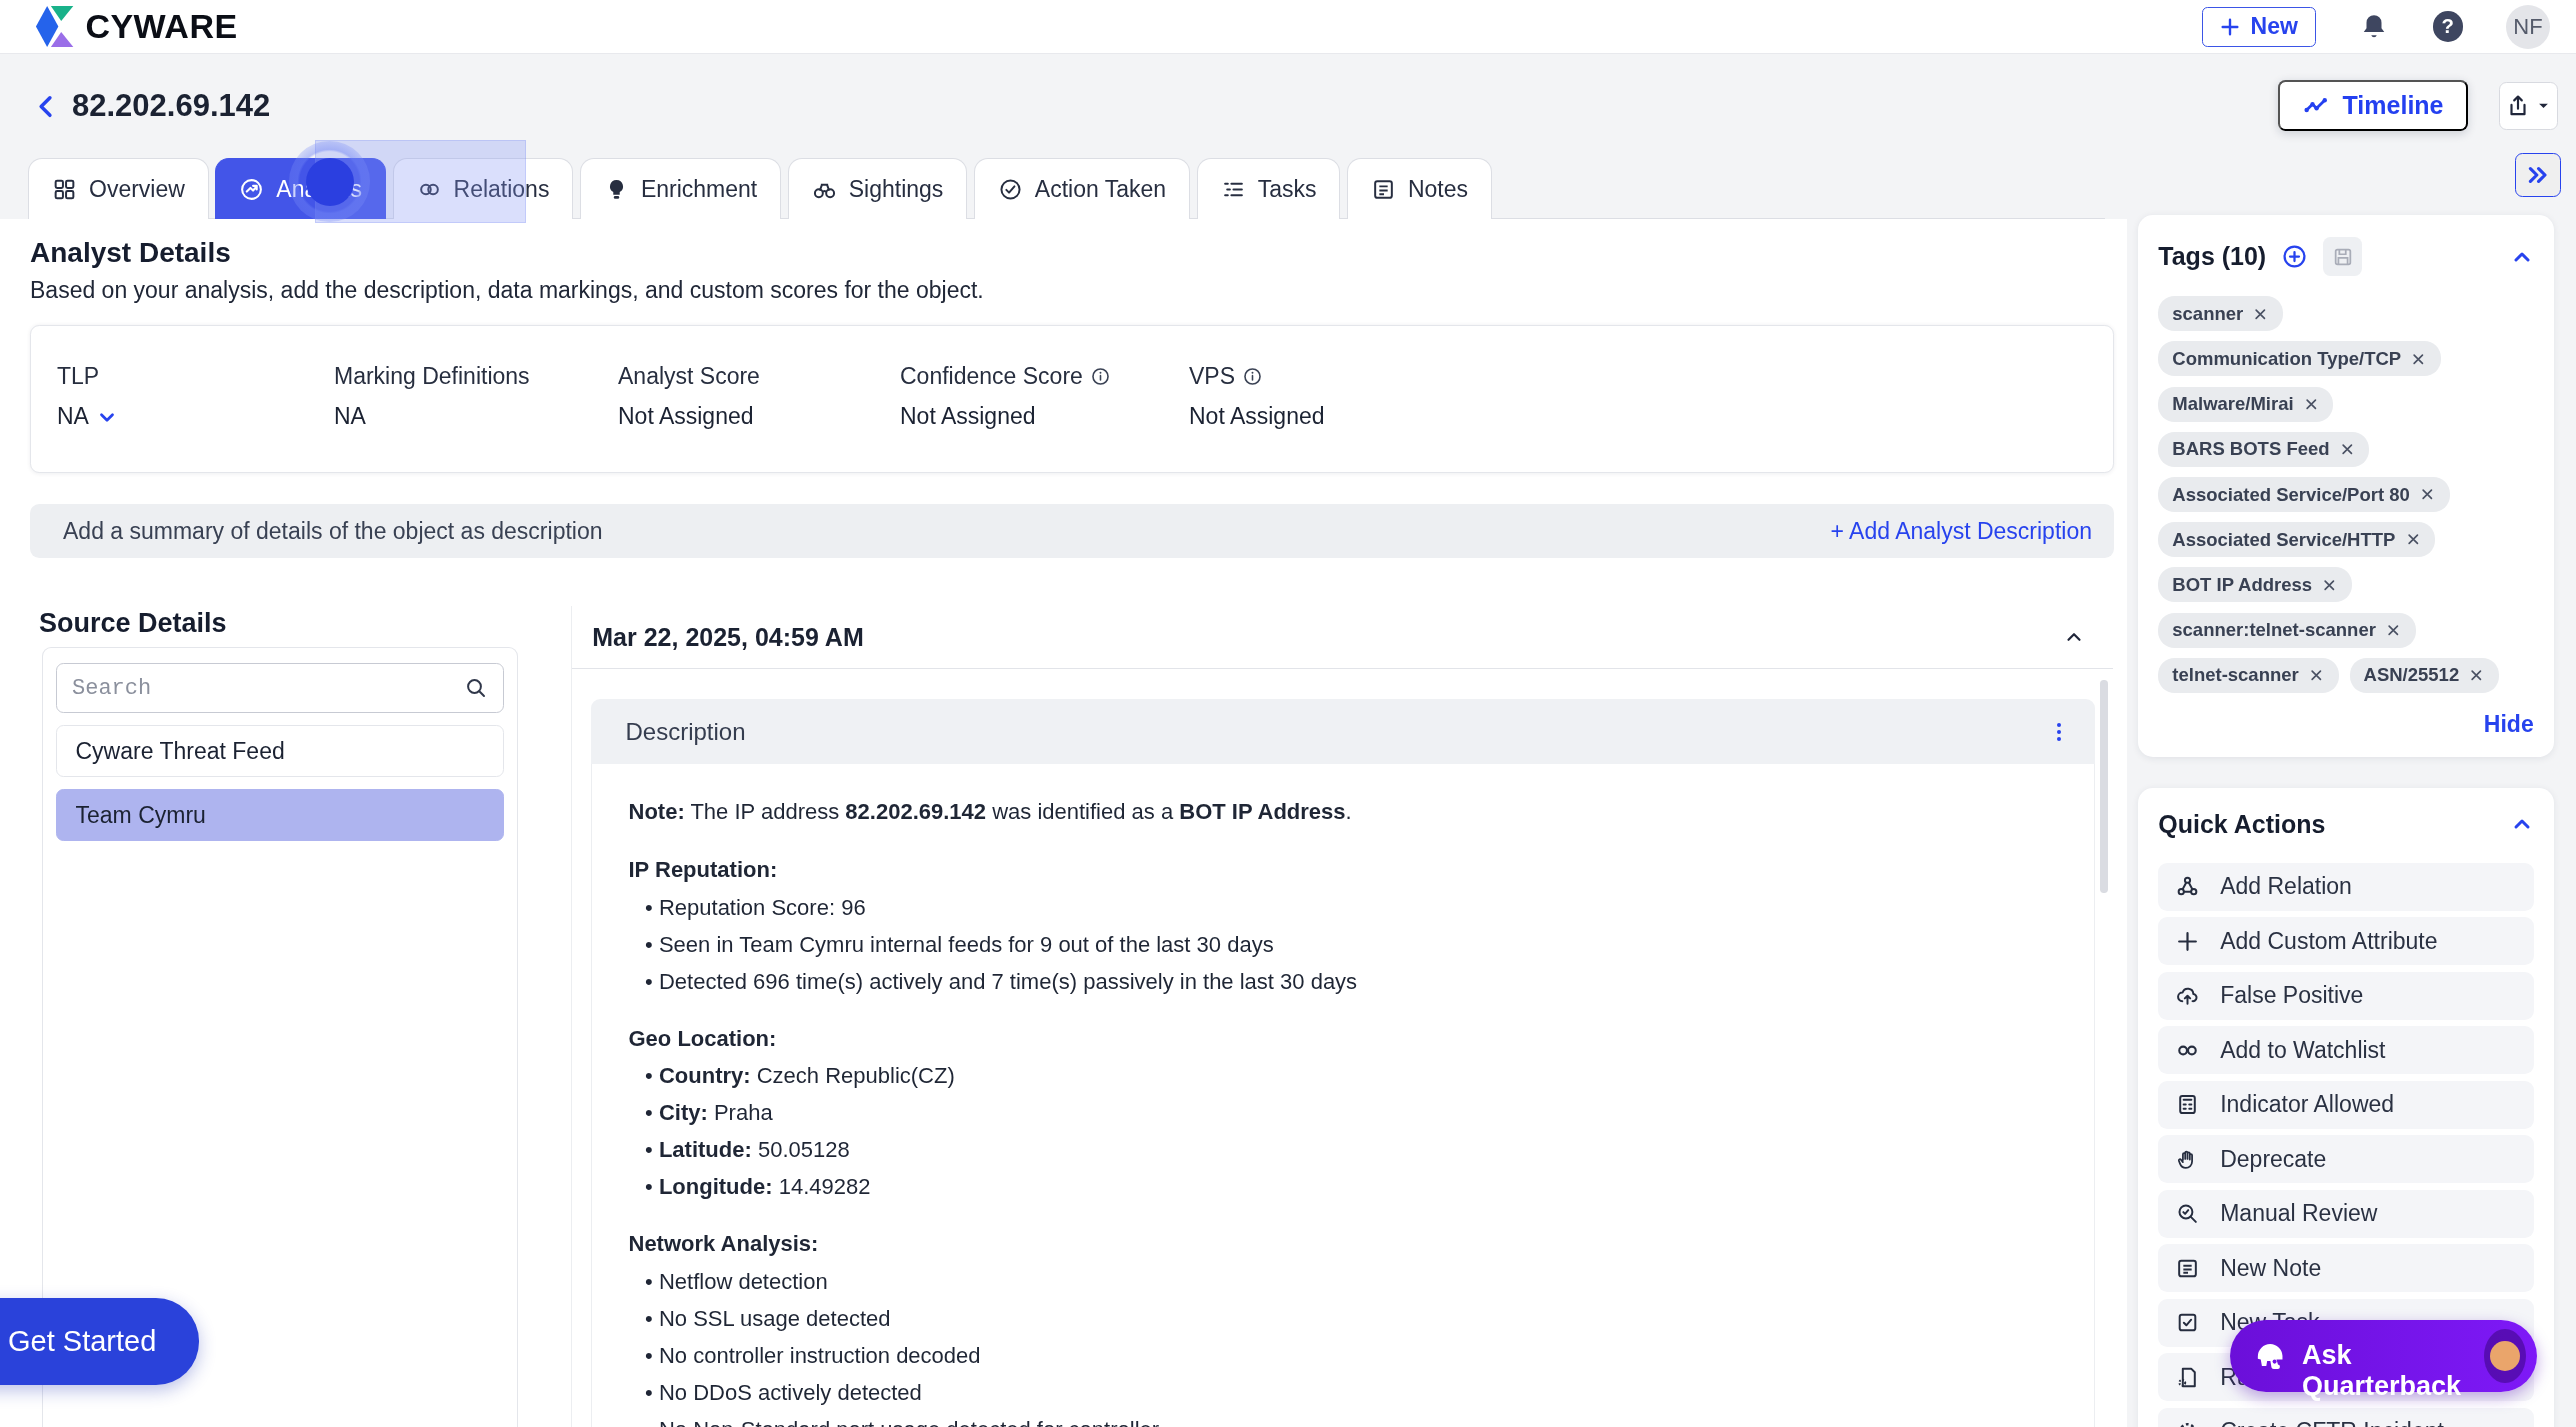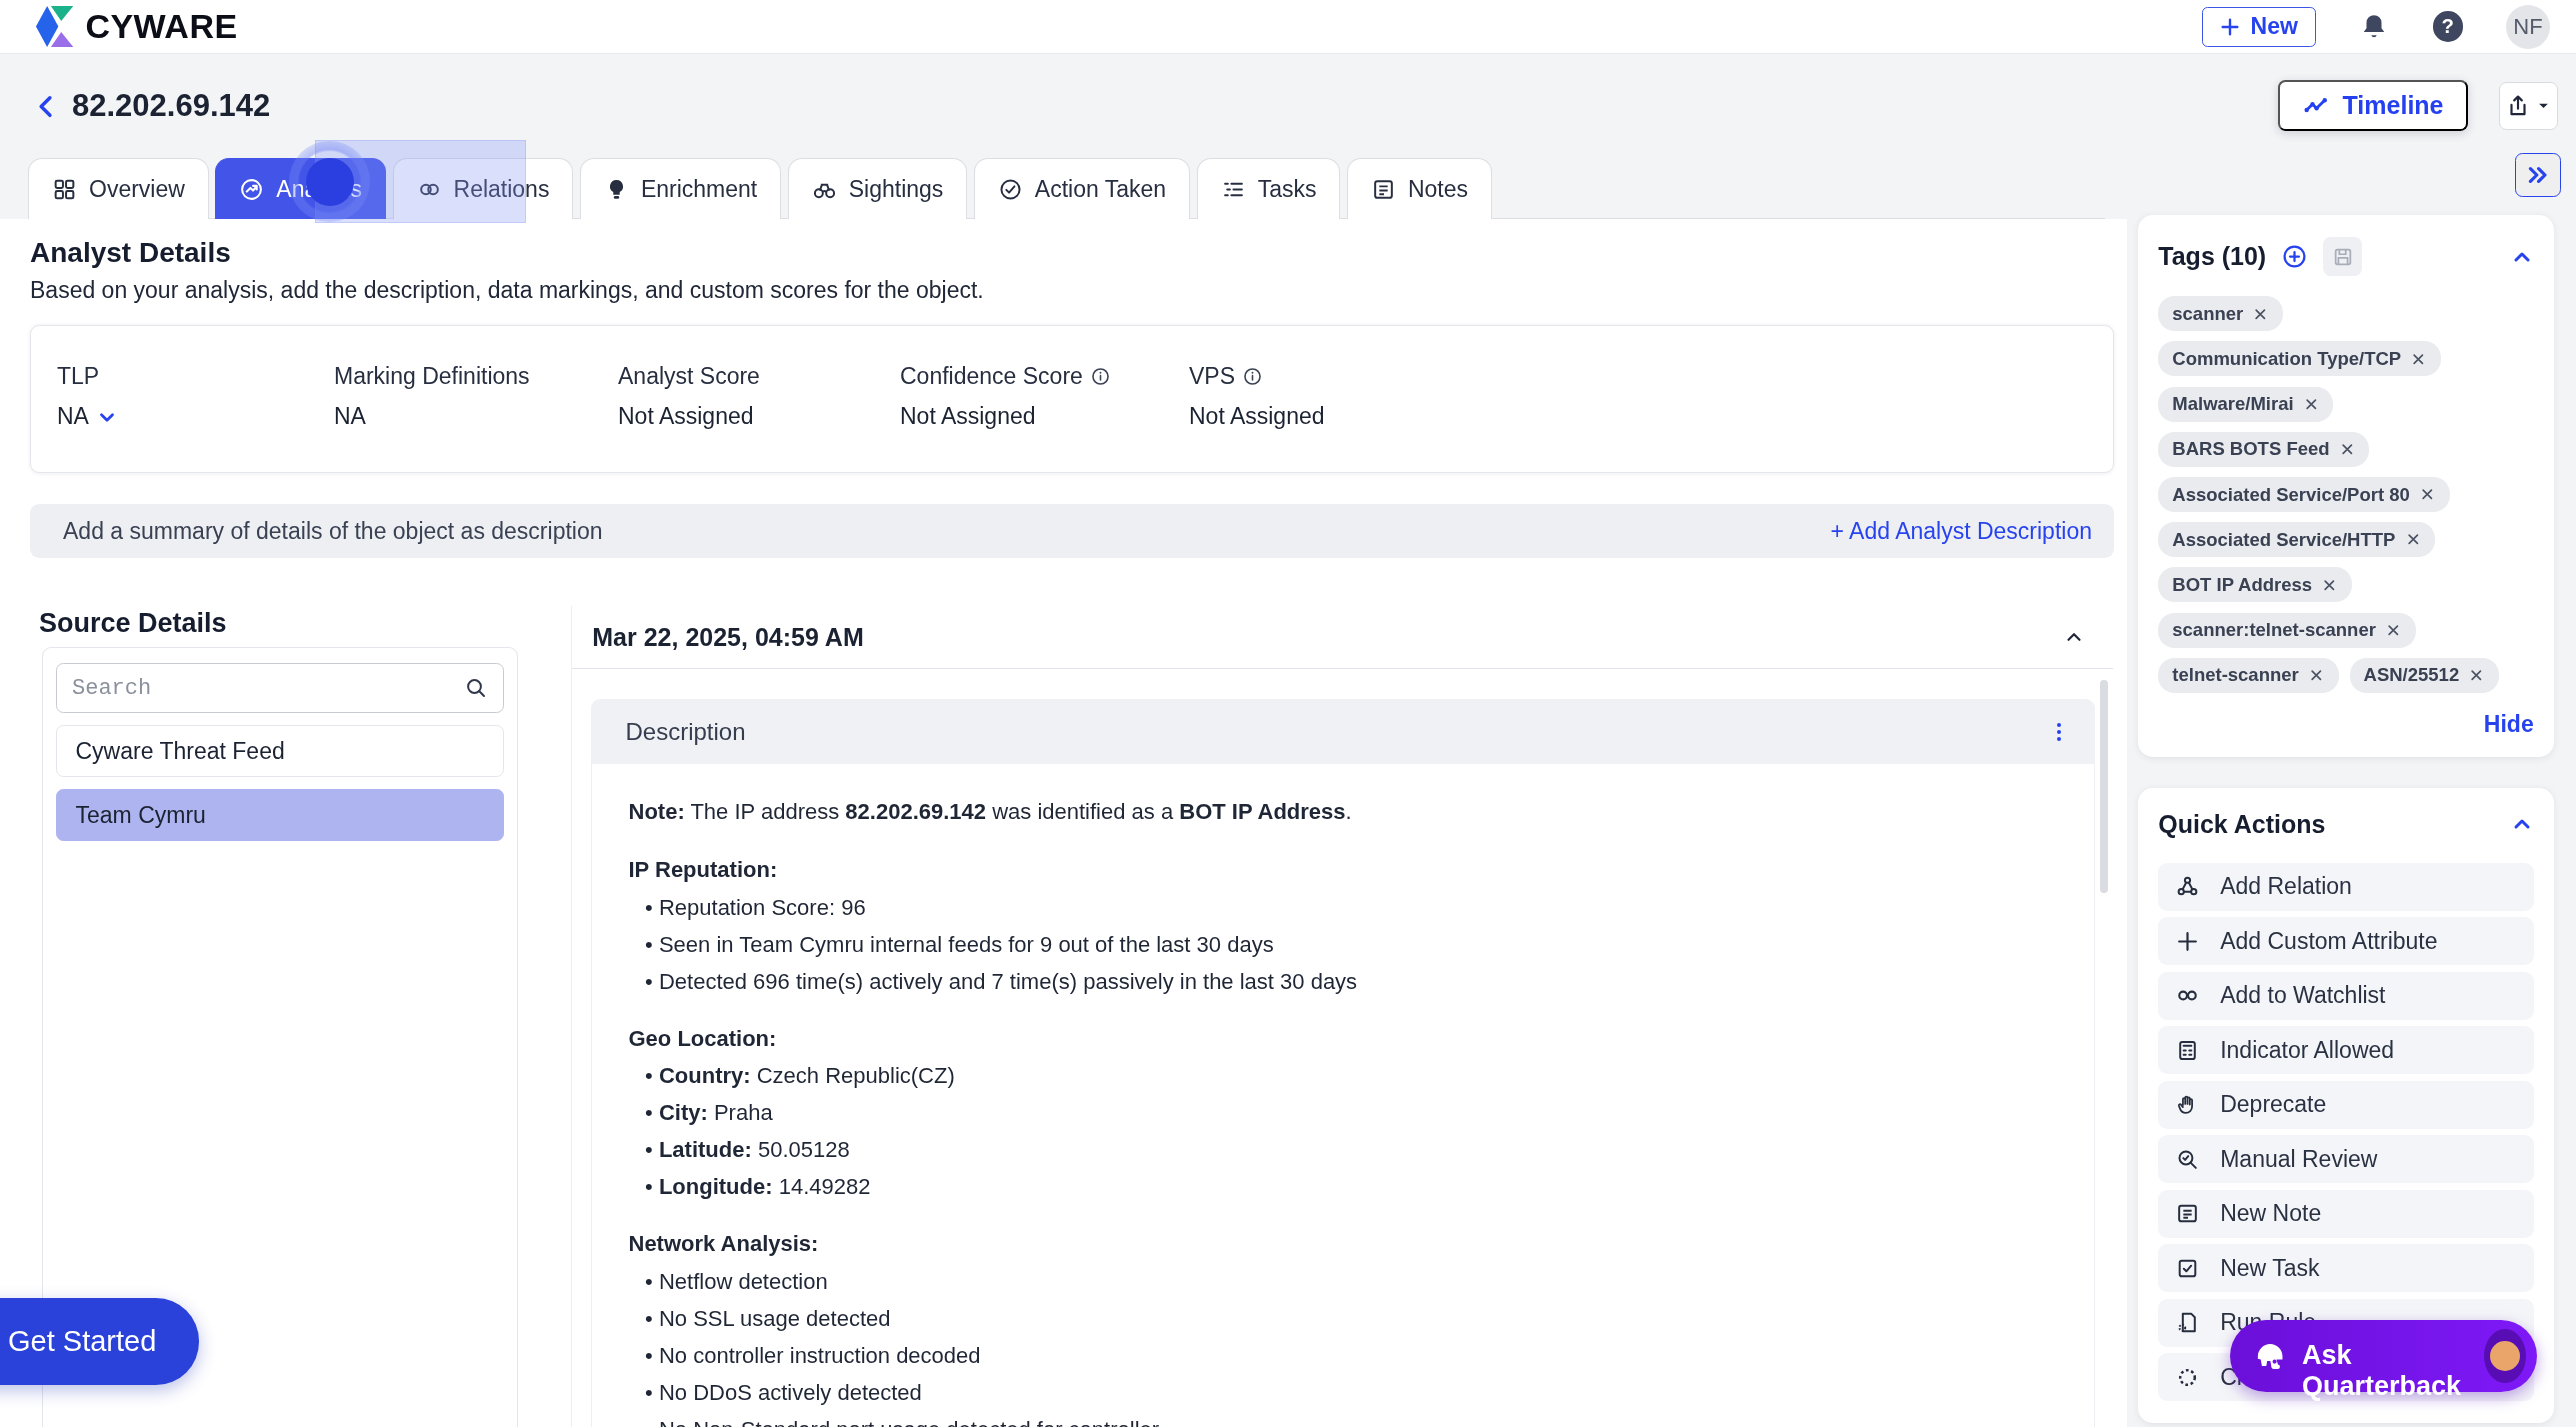--- a/index.html
+++ b/index.html
@@ -569,20 +569,29 @@
         <div class="qa-item">
           <span>
               <svg viewBox="0 0 24 24" fill="none" stroke="currentColor" stroke-width="2.1" stroke-linecap="round">
                 <path d="M12 4v16 M4 12h16"></path>
               </svg>
             </span>
           <span>Add Custom Attribute</span>
         </div>
         <div class="qa-item">
           <span>
+              <svg viewBox="0 0 24 24" fill="none" stroke="currentColor" stroke-width="1.9" stroke-linecap="round" stroke-linejoin="round">
+                <path d="M7 17.5a4.2 4.2 0 0 1 .3-8.4 5.3 5.3 0 0 1 10.3 1.4 3.3 3.3 0 0 1-.8 6.9"></path>
+                <path d="M12 20v-7.5 M9.4 14.8 12 12.2l2.6 2.6"></path>
+              </svg>
+            </span>
+          <span>False Positive</span>
+        </div>
+        <div class="qa-item">
+          <span>
               <svg viewBox="0 0 24 24" fill="none" stroke="currentColor" stroke-width="2">
                 <circle cx="7.8" cy="12" r="3.7"></circle>
                 <circle cx="16.2" cy="12" r="3.7"></circle>
               </svg>
             </span>
           <span>Add to Watchlist</span>
         </div>
         <div class="qa-item">
           <span>
               <svg viewBox="0 0 24 24" fill="none" stroke="currentColor" stroke-width="1.9" stroke-linecap="round">

